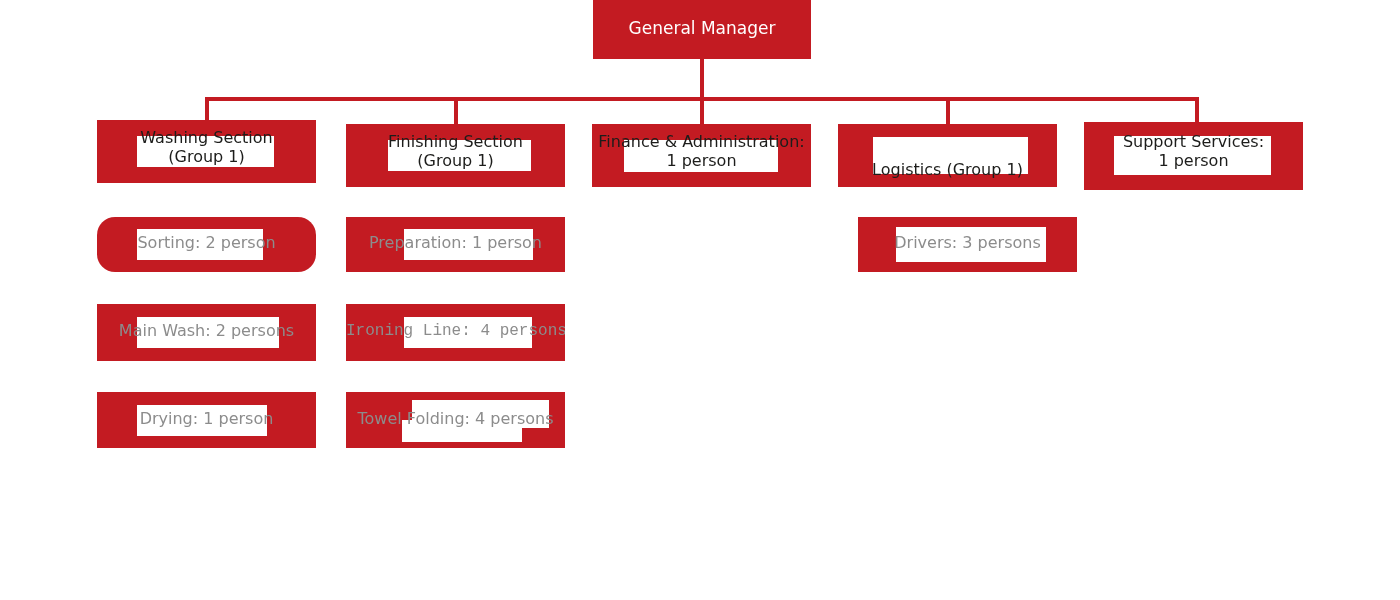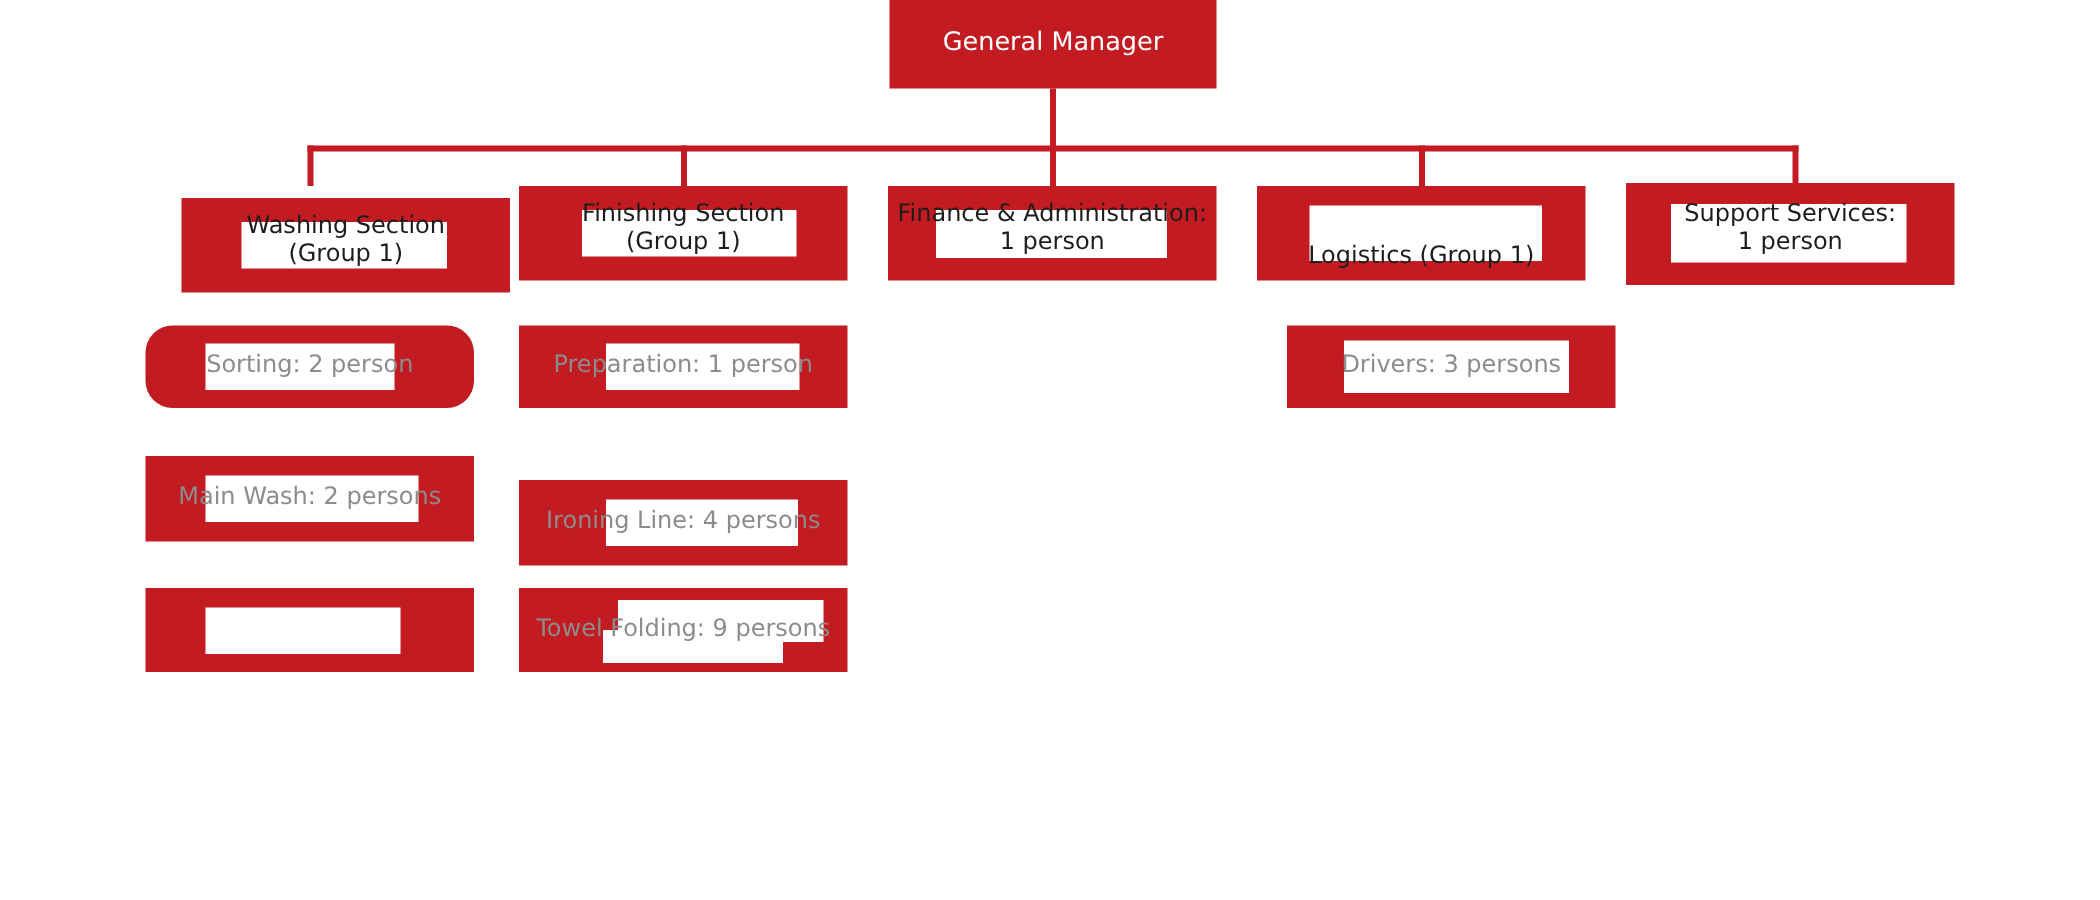--- a/index.html
+++ b/index.html
@@ -82,21 +82,21 @@
   <div class="conn" style="left:205px; top:97px; width:4px; height:27px;"></div>
   <div class="conn" style="left:454px; top:97px; width:4px; height:27px;"></div>
   <div class="conn" style="left:700px; top:97px; width:4px; height:27px;"></div>
   <div class="conn" style="left:946px; top:97px; width:4px; height:27px;"></div>
   <div class="conn" style="left:1195px; top:97px; width:4px; height:27px;"></div>
 
   <div class="node root" style="left:593px; top:0px; width:218px; height:59px;">
     <div class="label" style="top:18px;">General Manager</div>
   </div>
 
-  <div class="node div" style="left:97px; top:132px; width:219px; height:63px;margin-left:24px;">
+  <div class="node div" style="left:97px; top:120px; width:219px; height:63px;">
     <div class="plate" style="left:40px; top:16px; width:137px; height:31px;"></div>
     <div class="label" style="top:9px;">Washing Section
 (Group 1)</div>
   </div>
 
   <div class="node div" style="left:346px; top:124px; width:219px; height:63px;">
     <div class="plate" style="left:42px; top:16px; width:143px; height:31px;"></div>
     <div class="label" style="top:9px;">Finishing Section
 (Group 1)</div>
   </div>
@@ -123,36 +123,37 @@
     <div class="label" style="top:17px;">Sorting: 2 person</div>
   </div>
 
   <div class="node leaf" style="left:97px; top:304px; width:219px; height:57px;">
     <div class="plate" style="left:40px; top:13px; width:142px; height:31px;"></div>
     <div class="label" style="top:18px;">Main Wash: 2 persons</div>
   </div>
 
   <div class="node leaf" style="left:97px; top:392px; width:219px; height:56px;">
     <div class="plate" style="left:40px; top:13px; width:130px; height:31px;"></div>
+    <div class="label" style="top:18px;">Drying: 1 person</div>
   </div>
 
   <div class="node leaf" style="left:346px; top:217px; width:219px; height:55px;">
     <div class="plate" style="left:58px; top:12px; width:129px; height:31px;"></div>
     <div class="label" style="top:17px;">Preparation: 1 person</div>
   </div>
 
-  <div class="node leaf" style="left:346px; top:320px; width:219px; height:57px;">
+  <div class="node leaf" style="left:346px; top:304px; width:219px; height:57px;font-family:Liberation Mono, monospace;">
     <div class="plate" style="left:58px; top:13px; width:128px; height:31px;"></div>
     <div class="label" style="top:18px;">Ironing Line: 4 persons</div>
   </div>
 
   <div class="node leaf" style="left:346px; top:392px; width:219px; height:56px;">
     <div class="plate" style="left:66px; top:8px; width:137px; height:28px;"></div>
     <div class="plate" style="left:56px; top:28px; width:120px; height:22px;"></div>
-    <div class="label" style="top:18px;">Towel Folding: 9 persons</div>
+    <div class="label" style="top:18px;">Towel Folding: 4 persons</div>
   </div>
 
   <div class="node leaf" style="left:838px; top:217px; width:219px; height:55px;margin-left:20px;">
     <div class="plate" style="left:38px; top:10px; width:150px; height:35px;"></div>
     <div class="label" style="top:17px;">Drivers: 3 persons</div>
   </div>
 
 </div>
 
 </body></html>

